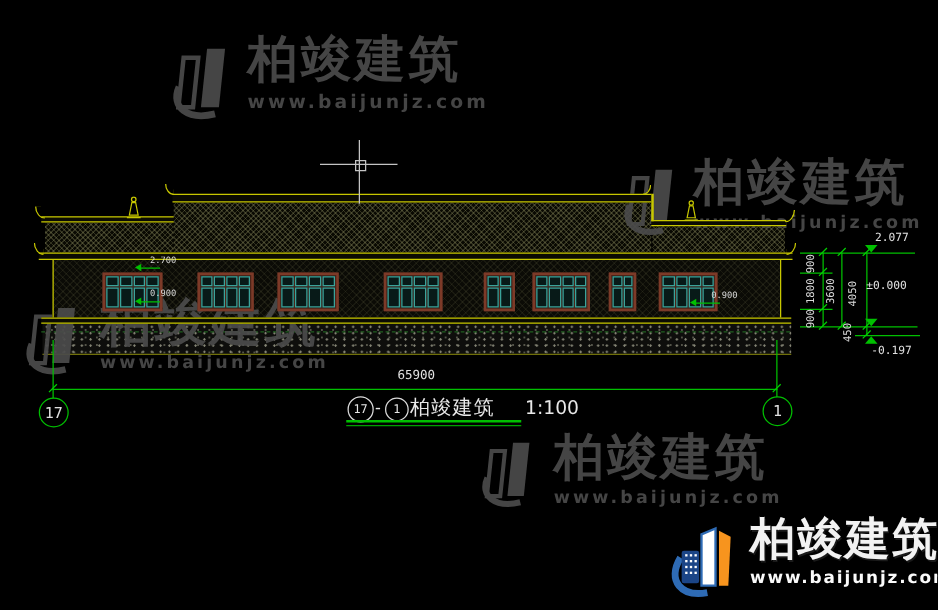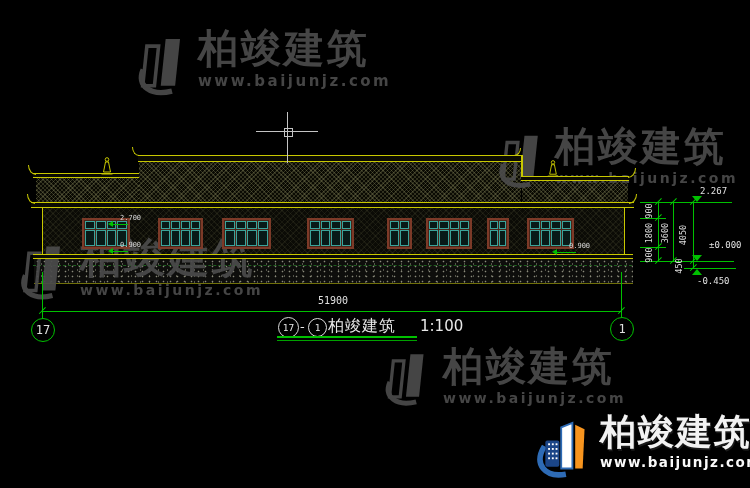--- a/index.html
+++ b/index.html
@@ -54,21 +54,21 @@
   .ttext{position:absolute;color:#e8e8e8;white-space:nowrap;}
   
   .wm{position:absolute;display:flex;align-items:flex-start;gap:8px;opacity:.92;z-index:2;}
   .wm .chars{color:#4b4b4b;font-weight:bold;letter-spacing:3px;line-height:1;white-space:nowrap;}
   .wm .url{color:#4b4b4b;font-weight:bold;letter-spacing:2.5px;white-space:nowrap;}
   .logo-color .chars{color:#f2f2f2;text-shadow:1px 1.5px 0 #1a1a1a;letter-spacing:2px;}
   .logo-color .url{color:#fafafa;letter-spacing:1.5px;}
   
   .xhair{background:#c4c4c4;position:absolute;z-index:6;}
   .pickbox{position:absolute;width:7px;height:7px;border:1px solid #c4c4c4;background:transparent;z-index:6;}
-  .z3{z-index:3;} .z1{z-index:1;} .z4{z-index:4;margin-top:10px;}
+  .z3{z-index:3;} .z1{z-index:1;} .z4{z-index:4;}
 </style>
 </head>
 <body>
 
 <div id="canvas">
 
   <div class="wm" style="left:136px;top:28px;">
     <svg width="54" height="74" viewBox="0 0 60 78">
       <path d="M8 44 C0 62 16 74 40 68" stroke="#4b4b4b" stroke-width="6" fill="none"></path>
       <rect x="14" y="18" width="13" height="44" fill="none" stroke="#4b4b4b" stroke-width="4" transform="skewX(-6)"></rect>
@@ -314,32 +314,32 @@
   <div class="tick z3" style="left:689px;top:267px;"></div>
 
   <div class="vdim z3" style="left:634px;top:206px;">900</div>
   <div class="vdim z3" style="left:634px;top:228px;">1800</div>
   <div class="vdim z3" style="left:634px;top:250px;">900</div>
   <div class="vdim z3" style="left:650px;top:228px;">3600</div>
   <div class="vdim z3" style="left:668px;top:230px;">4050</div>
   <div class="vdim z3" style="left:664px;top:261px;">450</div>
 
   <div class="tri-dn z3" style="left:692px;top:196px;"></div>
-  <div class="dimtxt z3" style="left:700px;top:186px;">2.267</div>
+  <div class="dimtxt z3" style="left:700px;top:186px;">2.077</div>
   <div class="tri-dn z3" style="left:692px;top:255px;"></div>
-  <div class="dimtxt z3" style="left:693px;top:240px;margin-left:16px;">±0.000</div>
+  <div class="dimtxt z3" style="left:693px;top:224px;">±0.000</div>
   <div class="tri-up z3" style="left:692px;top:269px;"></div>
-  <div class="dimtxt z3" style="left:697px;top:276px;">-0.450</div>
+  <div class="dimtxt z3" style="left:697px;top:276px;">-0.197</div>
 
   <div class="abs gline z3" style="left:42px;top:311px;width:580px;height:1px;"></div>
   <div class="abs gline z3" style="left:42px;top:272px;width:1px;height:47px;"></div>
   <div class="abs gline z3" style="left:621px;top:272px;width:1px;height:46px;"></div>
   <div class="tick z3" style="left:38px;top:310px;"></div>
   <div class="tick z3" style="left:617px;top:310px;"></div>
-  <div class="dimtxt z3" style="left:318px;top:295px;font-size:10px;">51900</div>
+  <div class="dimtxt z3" style="left:318px;top:295px;font-size:10px;">65900</div>
 
   <div class="bubble z3" style="left:31px;top:318px;">17</div>
   <div class="bubble z3" style="left:610px;top:317px;">1</div>
 
   <div class="tcircle z3" style="left:278px;top:317px;width:19px;height:19px;font:9.5px 'DejaVu Sans Mono',monospace;line-height:19px;">17</div>
   <div class="ttext z3" style="left:300px;top:319px;font-size:13px;">-</div>
   <div class="tcircle z3" style="left:308px;top:318px;width:17px;height:17px;font:9.5px 'DejaVu Sans Mono',monospace;line-height:17px;">1</div>
   <div class="ttext z3" style="left:328px;top:316px;font-size:16px;letter-spacing:1px;">柏竣建筑</div>
   <div class="ttext z3" style="left:394px;top:317px;font-size:15px;margin-left:26px;">1:100</div>
   <div class="abs z3" style="left:277px;top:336px;width:140px;height:2px;background:#00c000;"></div>

